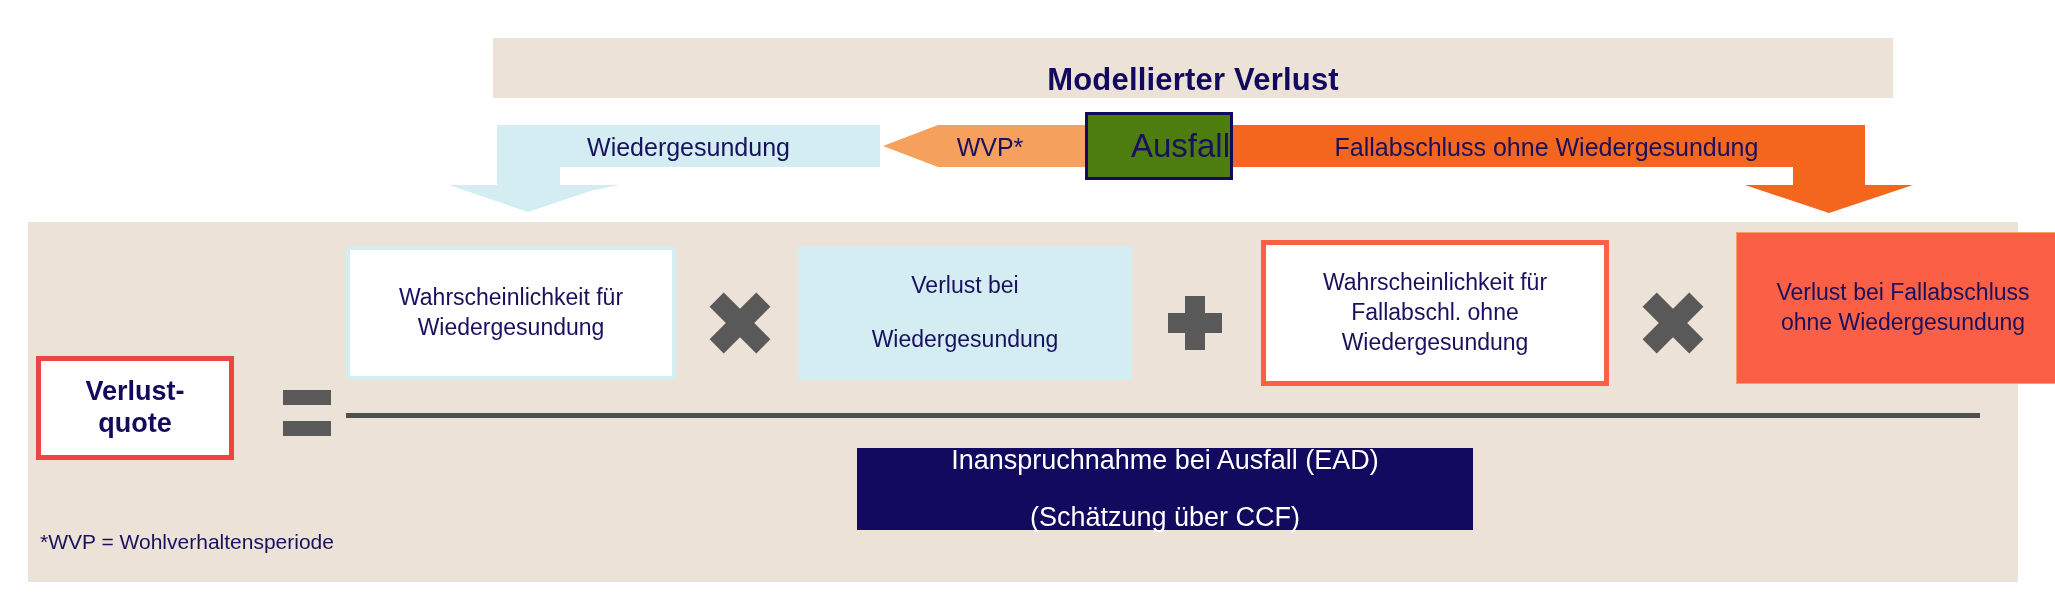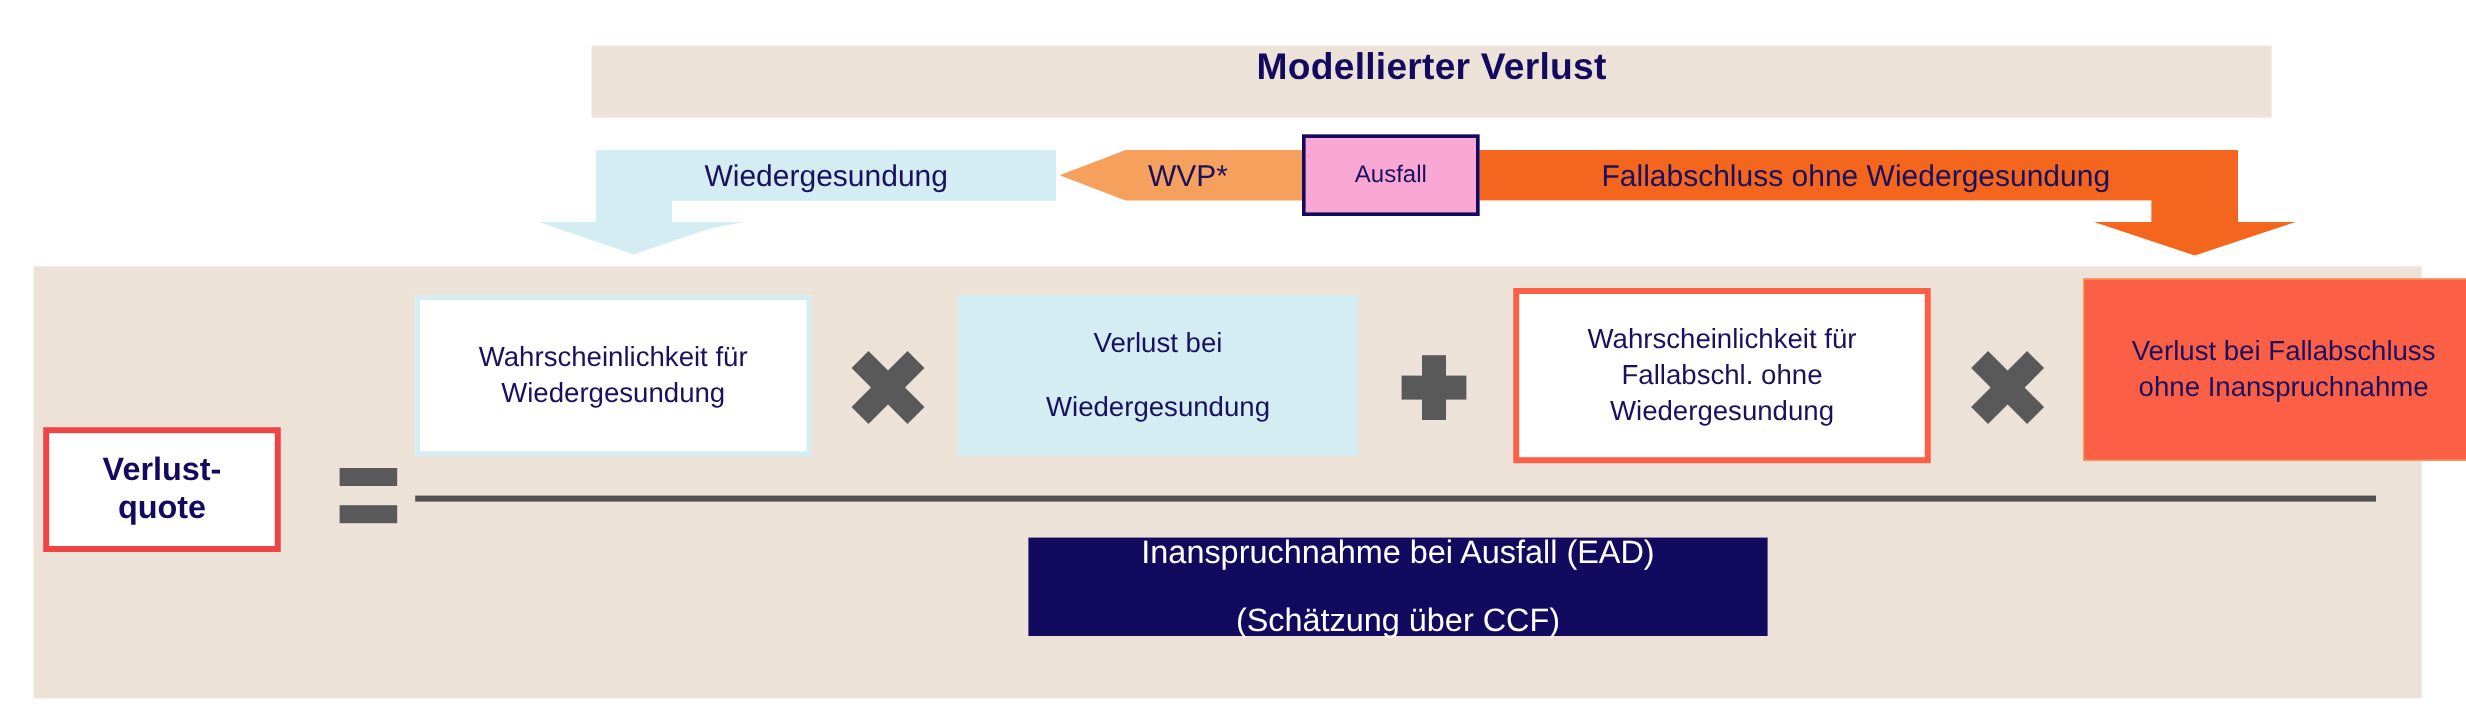--- a/index.html
+++ b/index.html
@@ -20,21 +20,21 @@
 
   
   .title-bar {
     position: absolute;
     left: 493px;
     top: 38px;
     width: 1400px;
     height: 60px;
     background: #ece2d8;
     display: flex;
-    align-items: flex-start;
+    align-items: flex-end;
     justify-content: center;
   }
   .title-bar .title-text {
     color: #120a5e;
     font-size: 31px;
     font-weight: bold;
     letter-spacing: 0.2px;
     white-space: nowrap;
   }
 
@@ -56,28 +56,28 @@
     pointer-events: auto;
   }
 
   
   .ausfall-box {
     position: absolute;
     left: 1085px;
     top: 112px;
     width: 148px;
     height: 68px;
-    background: #f9a8d4;
+    background: #4d7c0f;
     border: 3px solid #120a5e;
     box-sizing: border-box;
     display: flex;
     align-items: center;
-    justify-content: center;
+    justify-content: flex-end;
     color: #19105e;
-    font-size: 20px;
+    font-size: 33px;
   }
 
   
   .panel {
     position: absolute;
     left: 28px;
     top: 222px;
     width: 1990px;
     height: 360px;
     background: #ece2d8;
@@ -307,23 +307,24 @@
       <span>Wiedergesundung</span>
     </div>
 
     <div class="op op-x" style="left:1296px; top:52px;">
       <div class="st s1"></div>
       <div class="st s2"></div>
     </div>
 
     <div class="fbox b-coral" style="left:1390px; top:-8px; width:334px; height:152px; flex-direction:column;">
       <span>Verlust bei Fallabschluss</span>
-      <span>ohne Inanspruchnahme</span>
+      <span>ohne Wiedergesundung</span>
     </div>
   </div>
 
   <div class="denominator">
     <span>Inanspruchnahme bei Ausfall (EAD)</span>
     <span>(Schätzung über CCF)</span>
   </div>
 
+  <div class="footnote">*WVP = Wohlverhaltensperiode</div>
 
 </div>
 
 </body></html>

